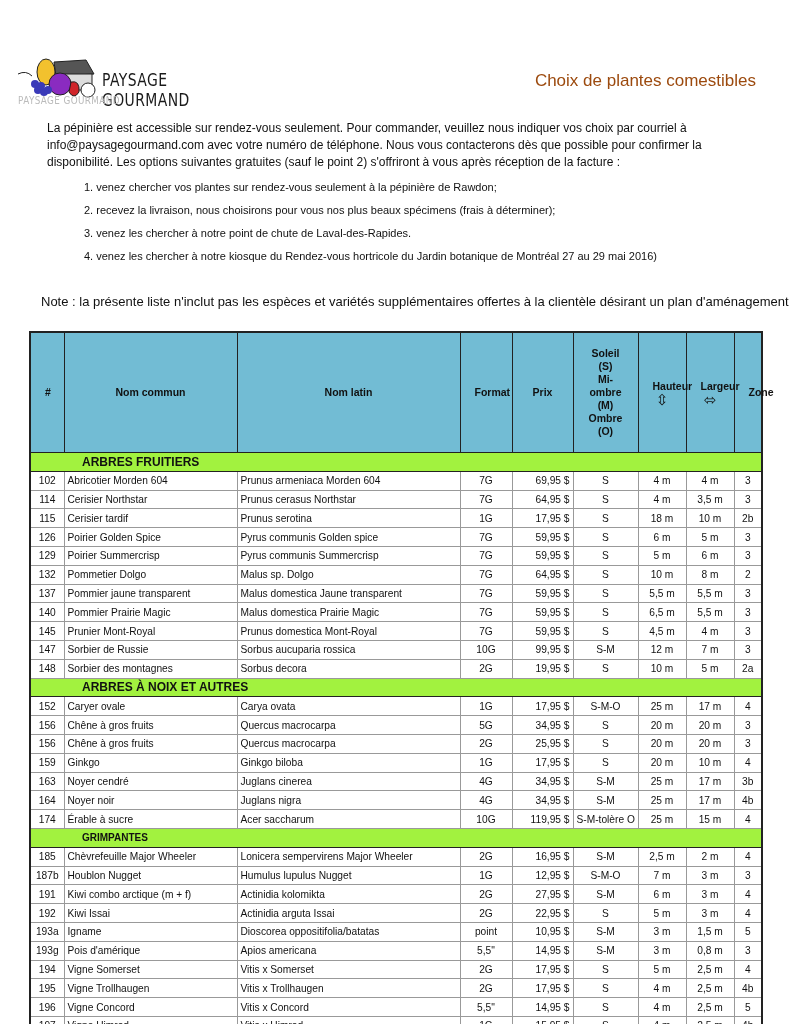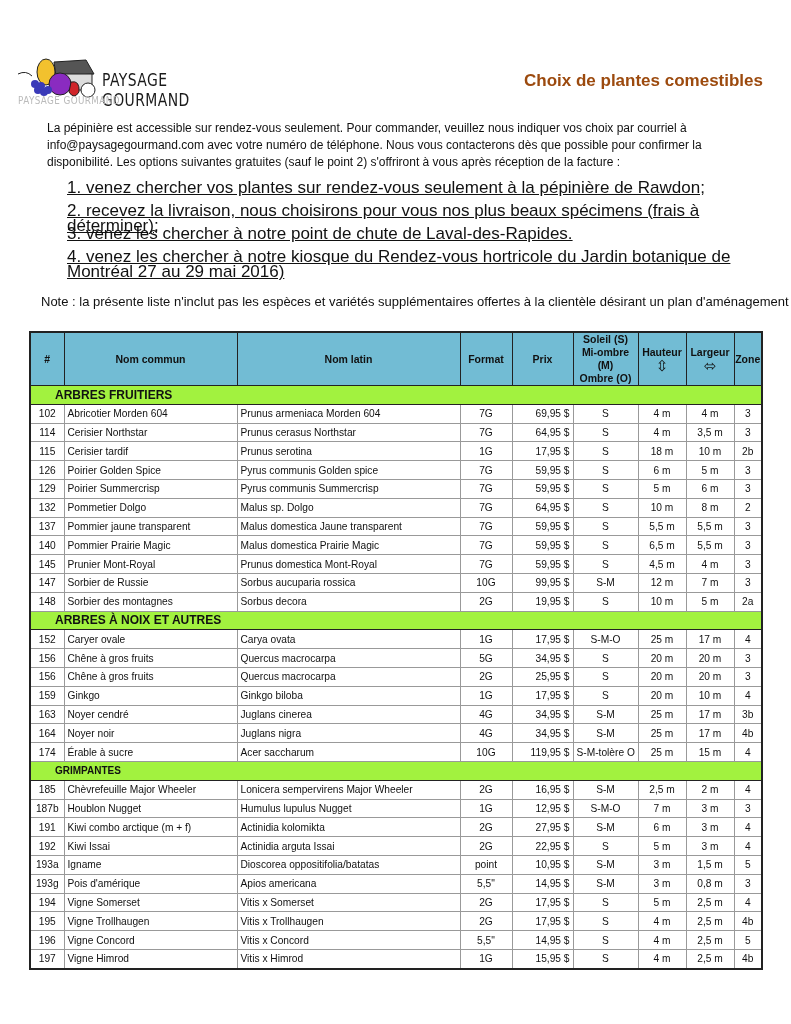--- a/index.html
+++ b/index.html
@@ -3,31 +3,31 @@
 <meta charset="utf-8">
 <style>
   html, body { margin: 0; padding: 0; background: #ffffff; }
   body { width: 791px; height: 1024px; position: relative; overflow: hidden;
          font-family: "Liberation Sans", sans-serif; color: #111; }
   .logo { position: absolute; left: 16px; top: 52px; width: 230px; height: 62px; }
   .logo-text { position: absolute; left: 86px; top: 18px; font-family: "DejaVu Sans", sans-serif;
                font-size: 17px; letter-spacing: 0.5px; color: #1a1a1a; transform: scaleX(0.82); transform-origin: left center; }
   .logo-sub { position: absolute; left: 2px; top: 42px; font-size: 11px; color: #bbb; letter-spacing: 0.5px;
               font-family: "DejaVu Sans", sans-serif; transform: scaleX(0.8); transform-origin: left center; }
-  .doc-title { position: absolute; right: 28px; top: 71px; font-size: 17px; font-weight: bold; color: #9c4a0e; }
+  .doc-title { position: absolute; right: 35px; top: 71px; font-size: 17px; font-weight: normal; color: #9c4a0e; }
   .intro { position: absolute; left: 47px; top: 120px; width: 700px; font-size: 12px; line-height: 17px; }
-  .options { position: absolute; left: 67px; top: 180px; width: 690px; font-size: 17px; text-decoration: underline; }
+  .options { position: absolute; left: 84px; top: 180px; width: 690px; font-size: 11px; }
   .options div { height: 23px; line-height: 15px; }
   .note { position: absolute; left: 41px; top: 294px; font-size: 13px; }
   table { position: absolute; left: 29px; top: 331px; border-collapse: collapse; width: 732px;
           font-size: 10.2px; table-layout: fixed; border: 2px solid #222; }
-  th { background: #72bcd4; border: 1px solid #222; font-weight: bold; height: 52px; padding: 0;
+  th { background: #72bcd4; border: 1px solid #222; font-weight: bold; height: 52px; padding: 14px;
        font-size: 10.5px; line-height: 13px; }
   td { border: 1px solid #999; height: 17.8px; padding: 0 3px; white-space: nowrap; overflow: hidden; }
-  tr.section td { background: #a2f23f; font-weight: bold; border: 1px solid #222; font-size: 12px; padding-left: 24px; }
+  tr.section td { background: #a2f23f; font-weight: bold; border: 1px solid #222; font-size: 12px; padding-left: 51px; }
   tr.section.small td { font-size: 10px; }
   td.c { text-align: center; }
   td.r { text-align: right; }
   .arrow { font-size: 15px; font-weight: normal; display: block; }
 </style>
 </head>
 <body>
 
 <div class="logo">
   <svg width="90" height="50" viewBox="0 0 90 50" style="position:absolute;left:0;top:2px;">

